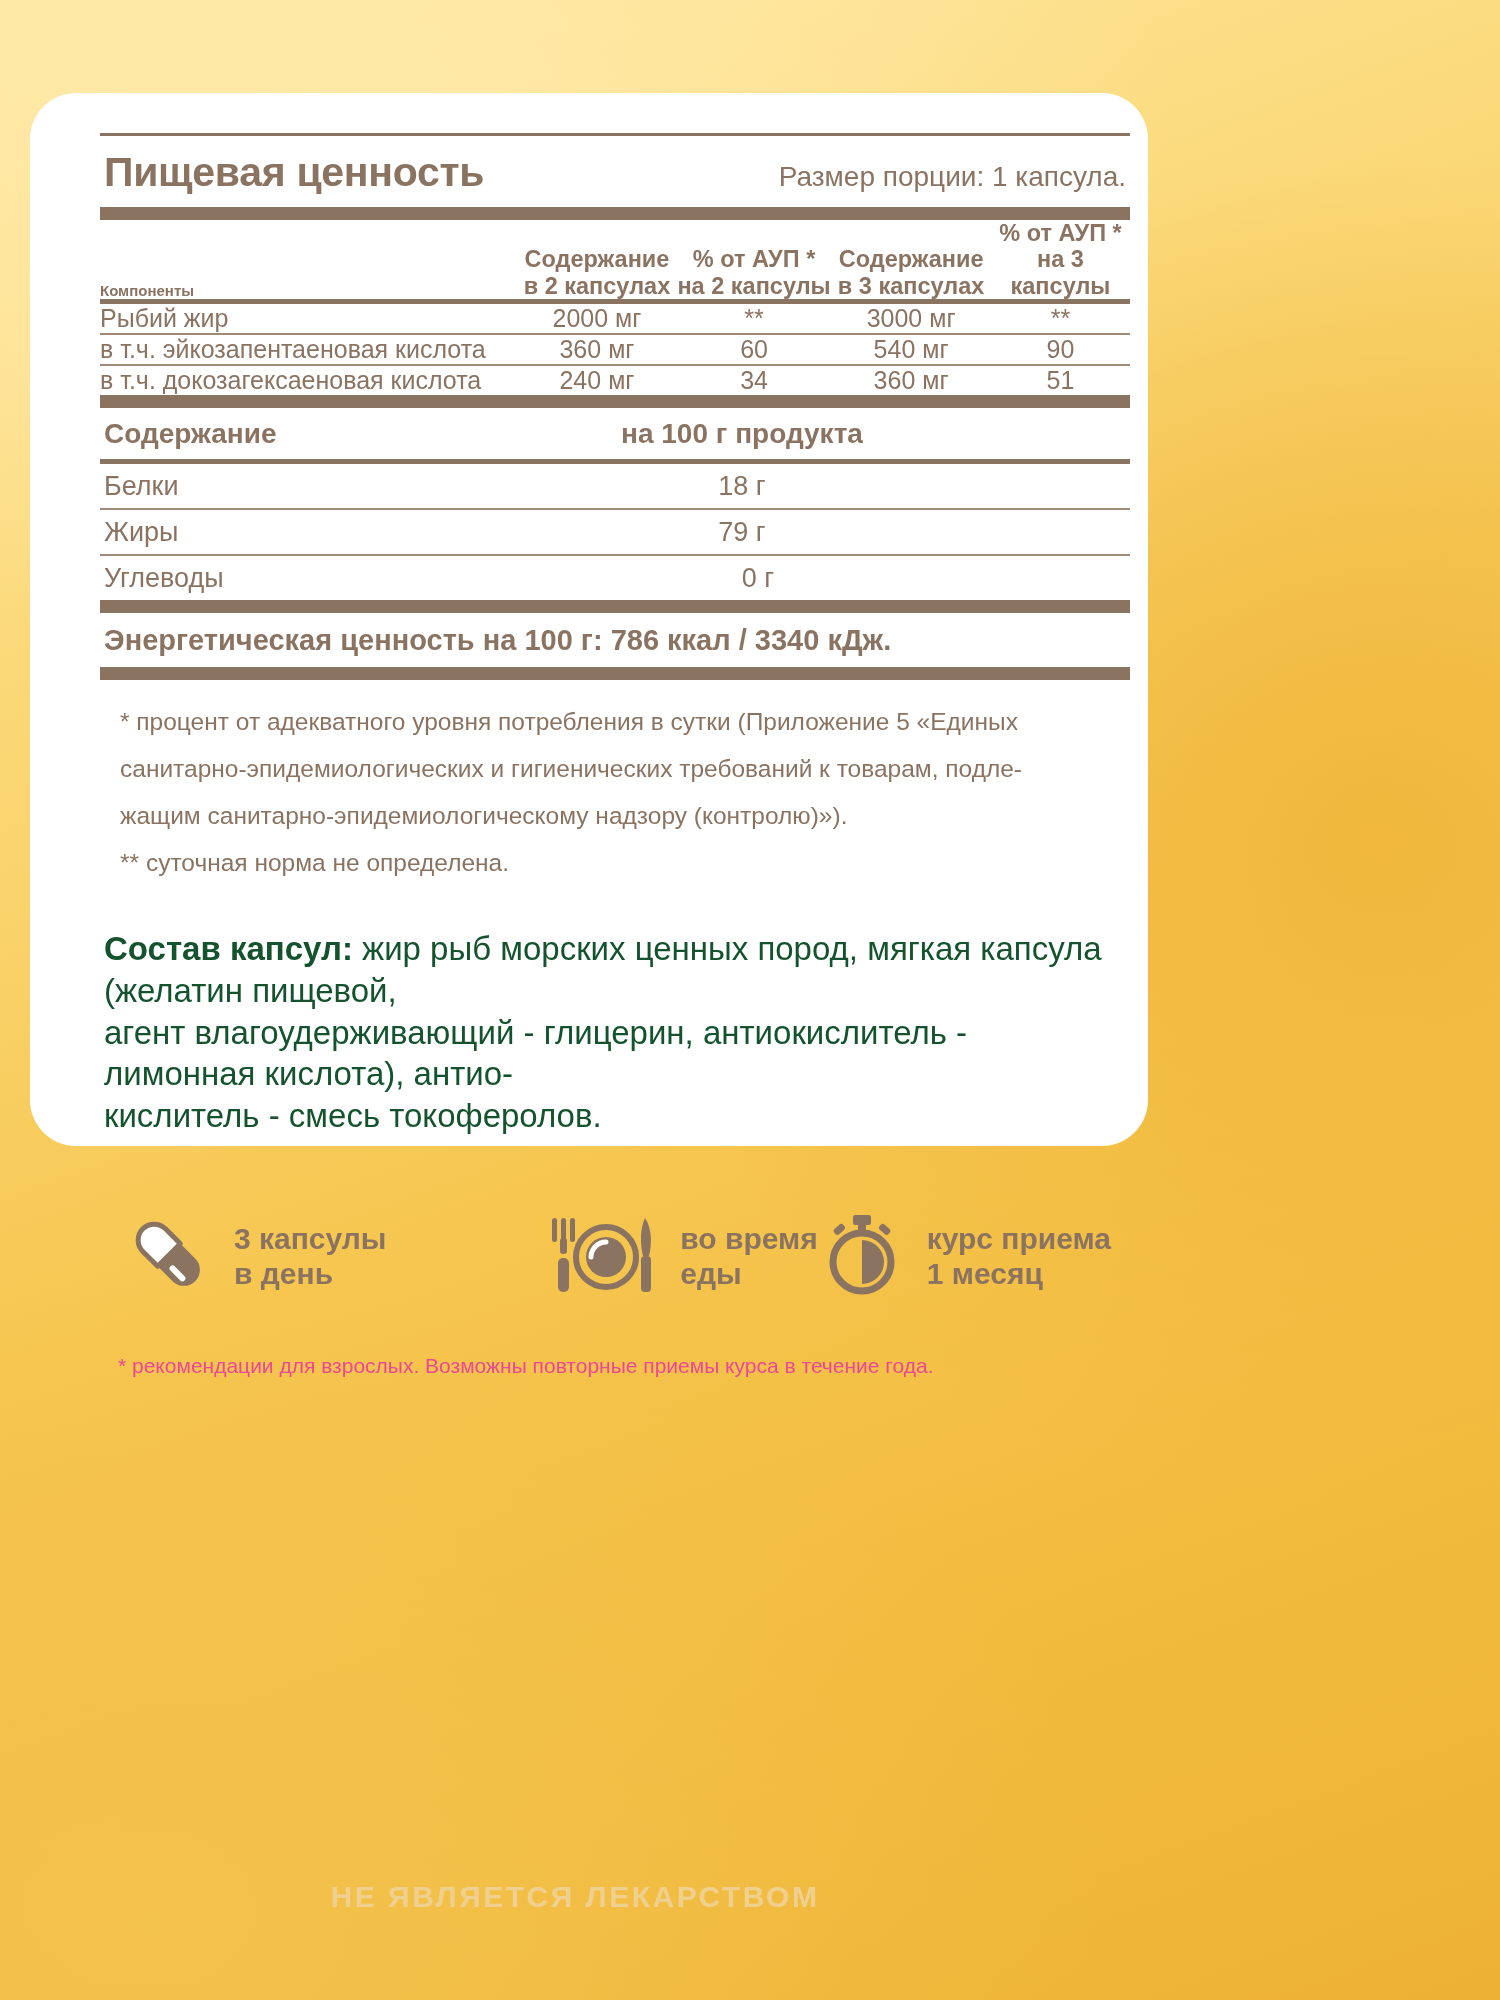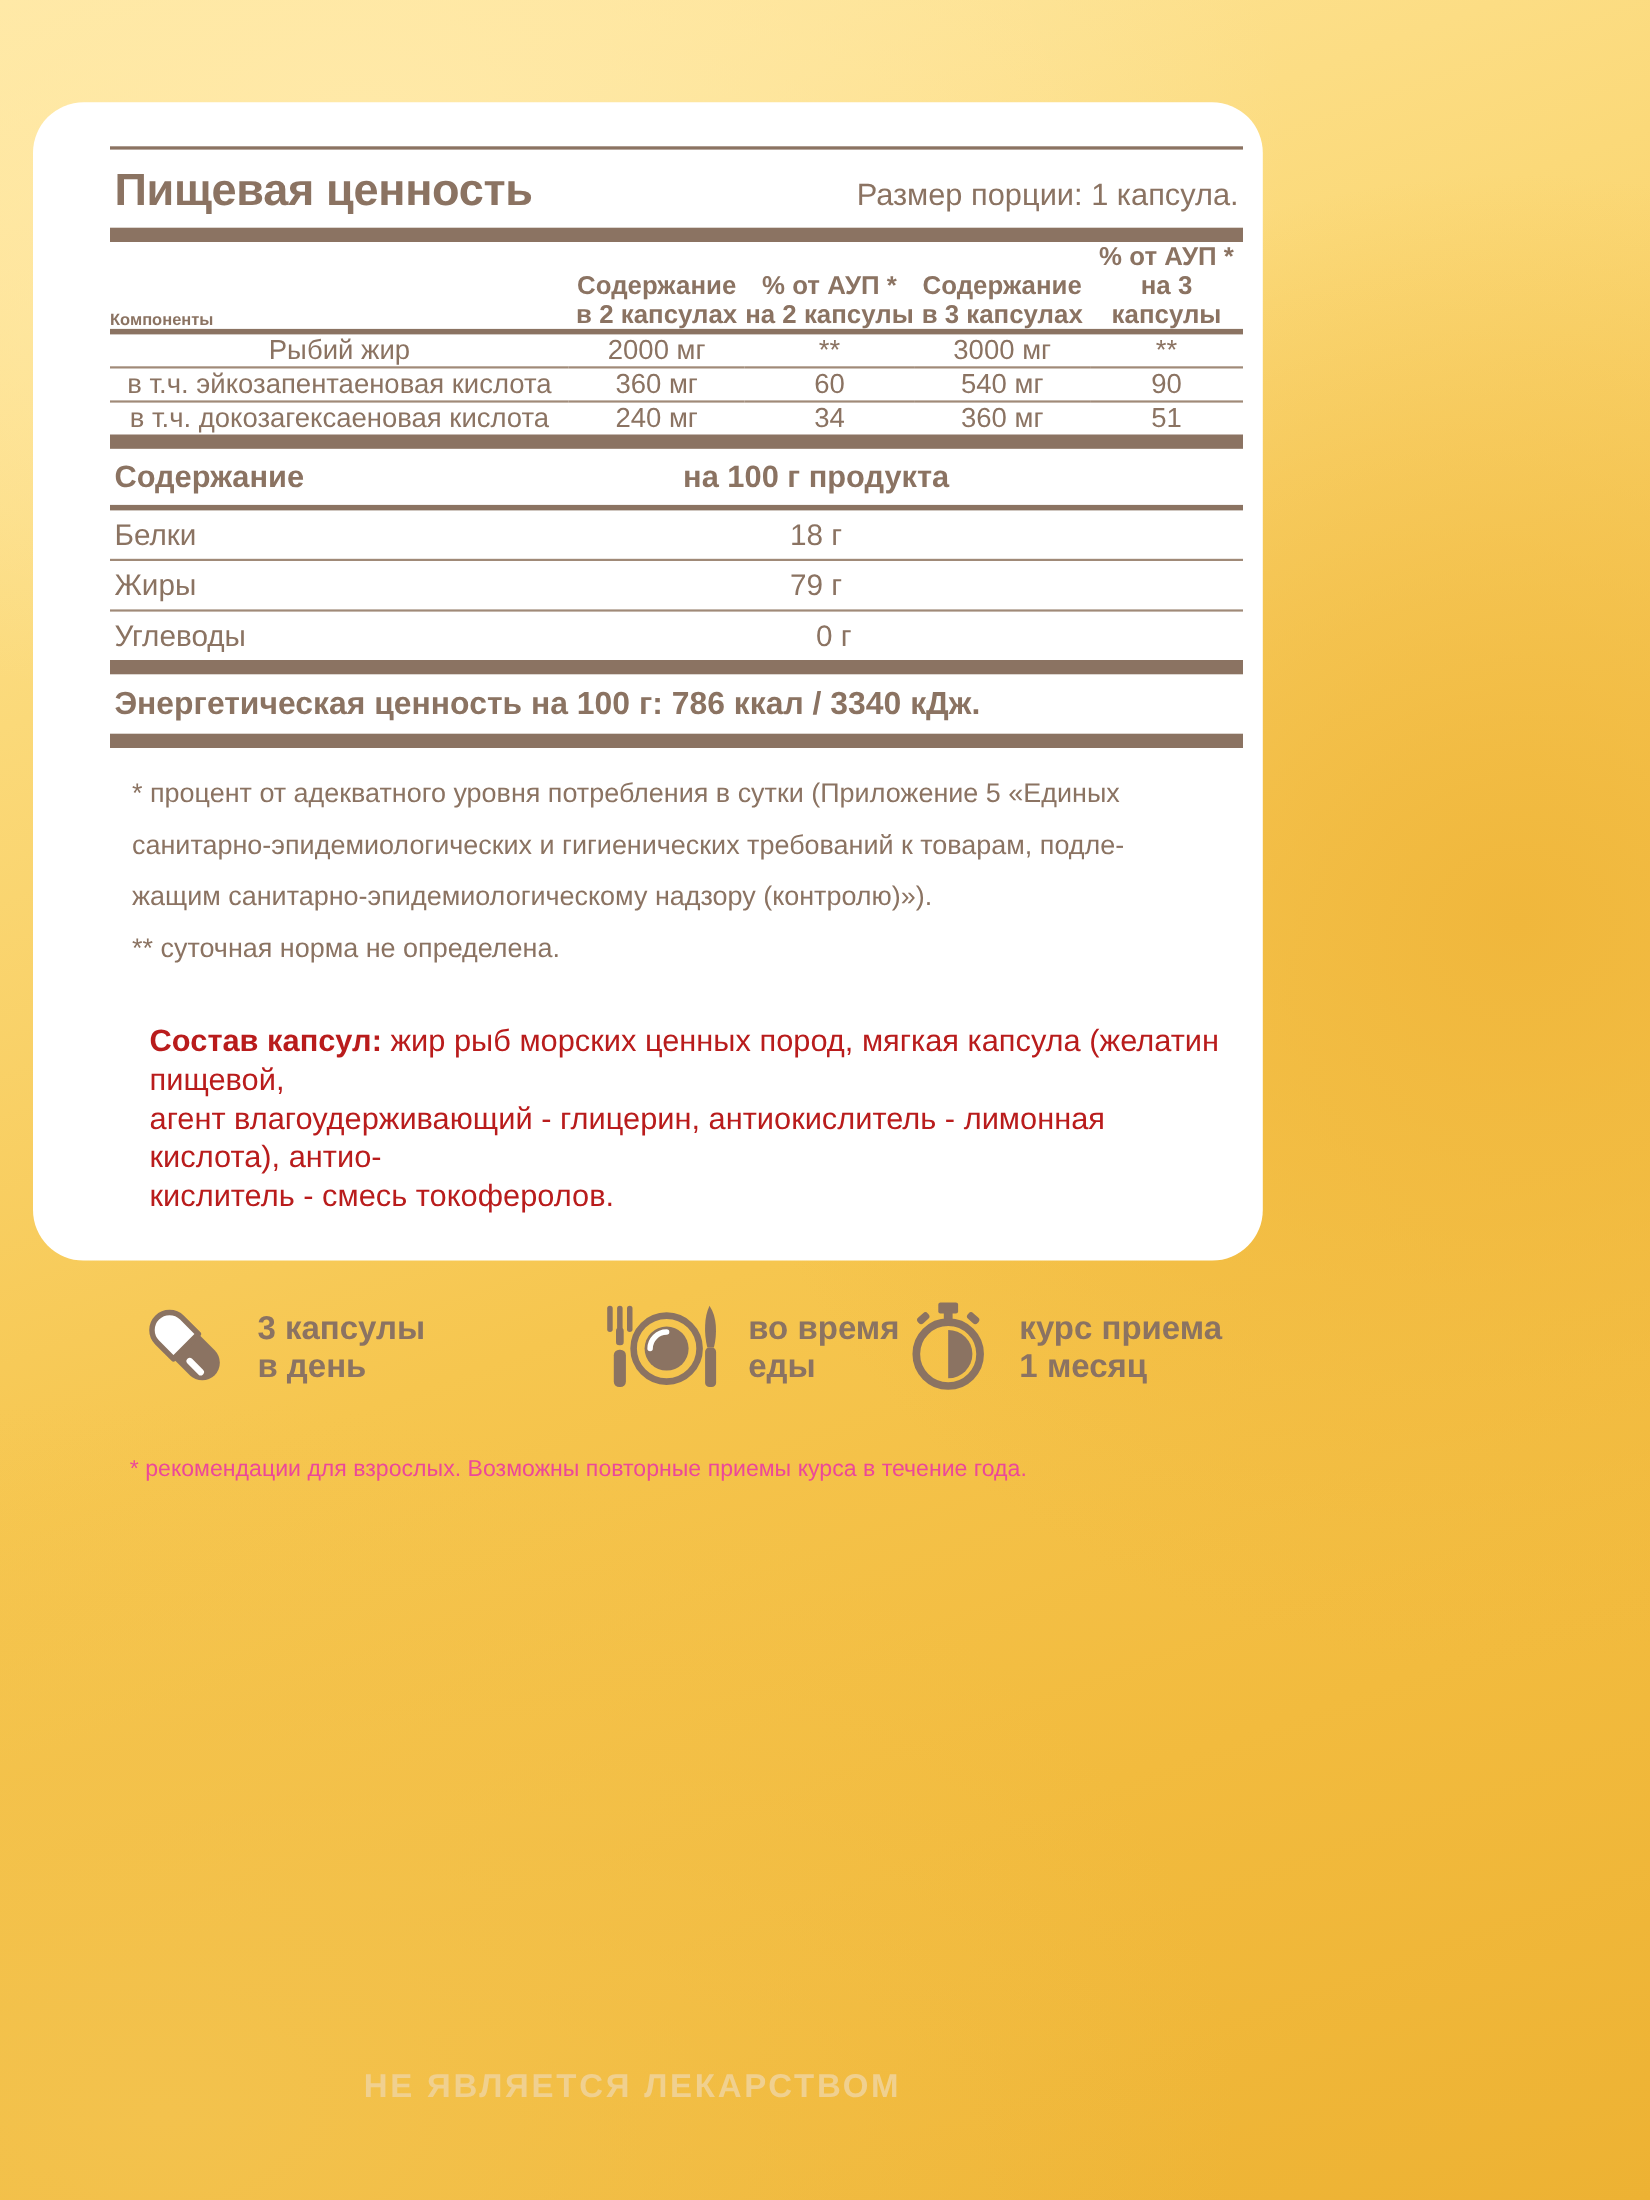--- a/index.html
+++ b/index.html
@@ -89,21 +89,21 @@
   }
   .th-name {
     font-size: 15px;
     font-weight: bold;
     text-align: left;
     padding: 9px 2px 8px 4px;
     vertical-align: bottom;
   }
   .td-name {
     font-size: 25px;
-    text-align: center;
+    text-align: left;
     padding: 7px 2px 6px 4px;
     white-space: nowrap;
   }
   .td-val {
     font-size: 25px;
     text-align: center;
     padding: 7px 2px 6px 2px;
     white-space: nowrap;
   }
   .row-sep td { border-bottom: 2px solid #a08a78; }
@@ -162,25 +162,24 @@
   .footnotes {
     color: #8b7362;
     font-size: 24.5px;
     line-height: 1.26;
     padding: 11px 4px 0 4px;
   }
   .footnotes p { margin: 16px; }
 
   
   .composition {
-    color: #b91c1c;
-    font-size: 28px;
+    color: #14532d;
+    font-size: 33px;
     line-height: 1.26;
     padding: 34px 4px 0 4px;
-    margin-left: 32px;
   }
   .composition b { font-weight: bold; }
 
   
   .icon-strip {
     display: flex;
     align-items: center;
     padding: 76px 0 0 26px;
     gap: 1px;
   }

